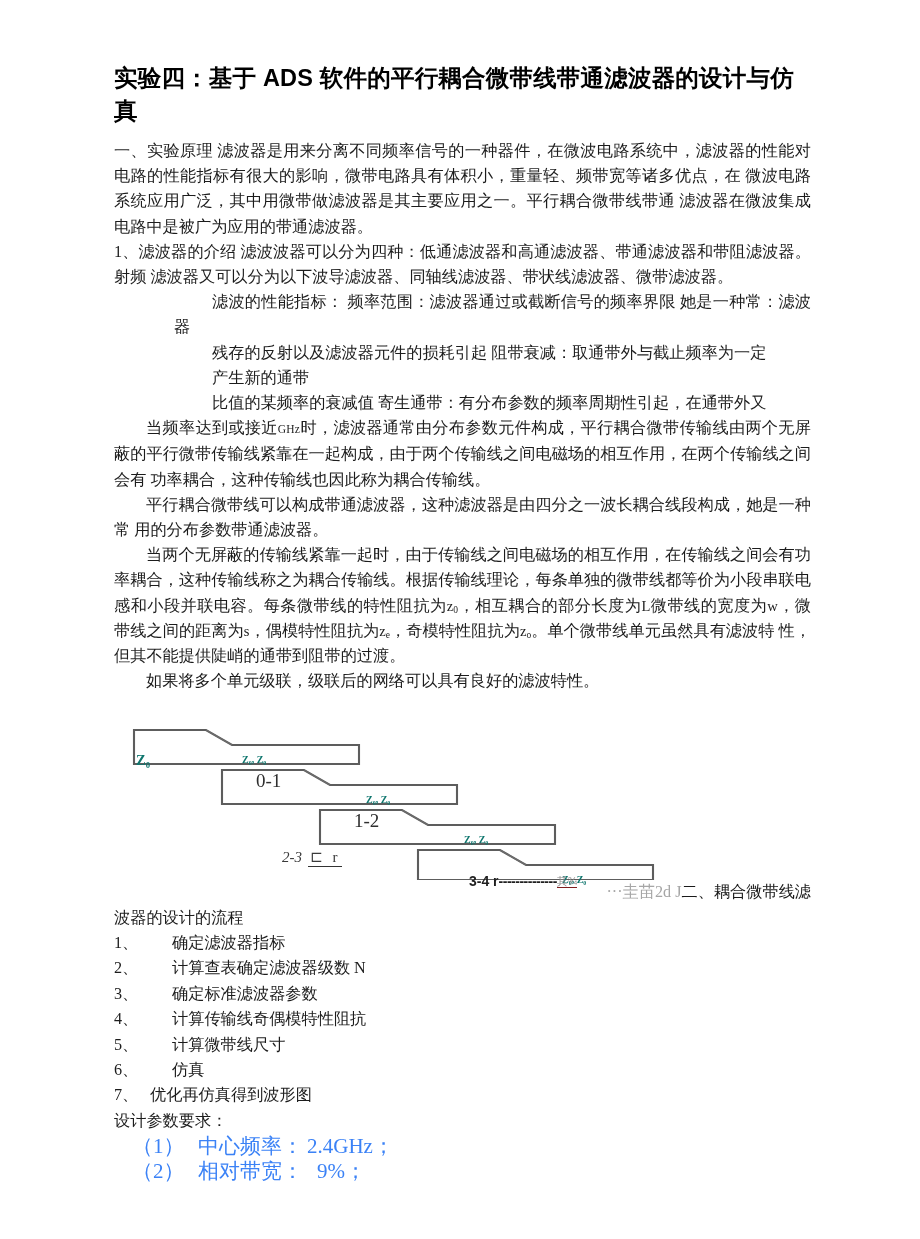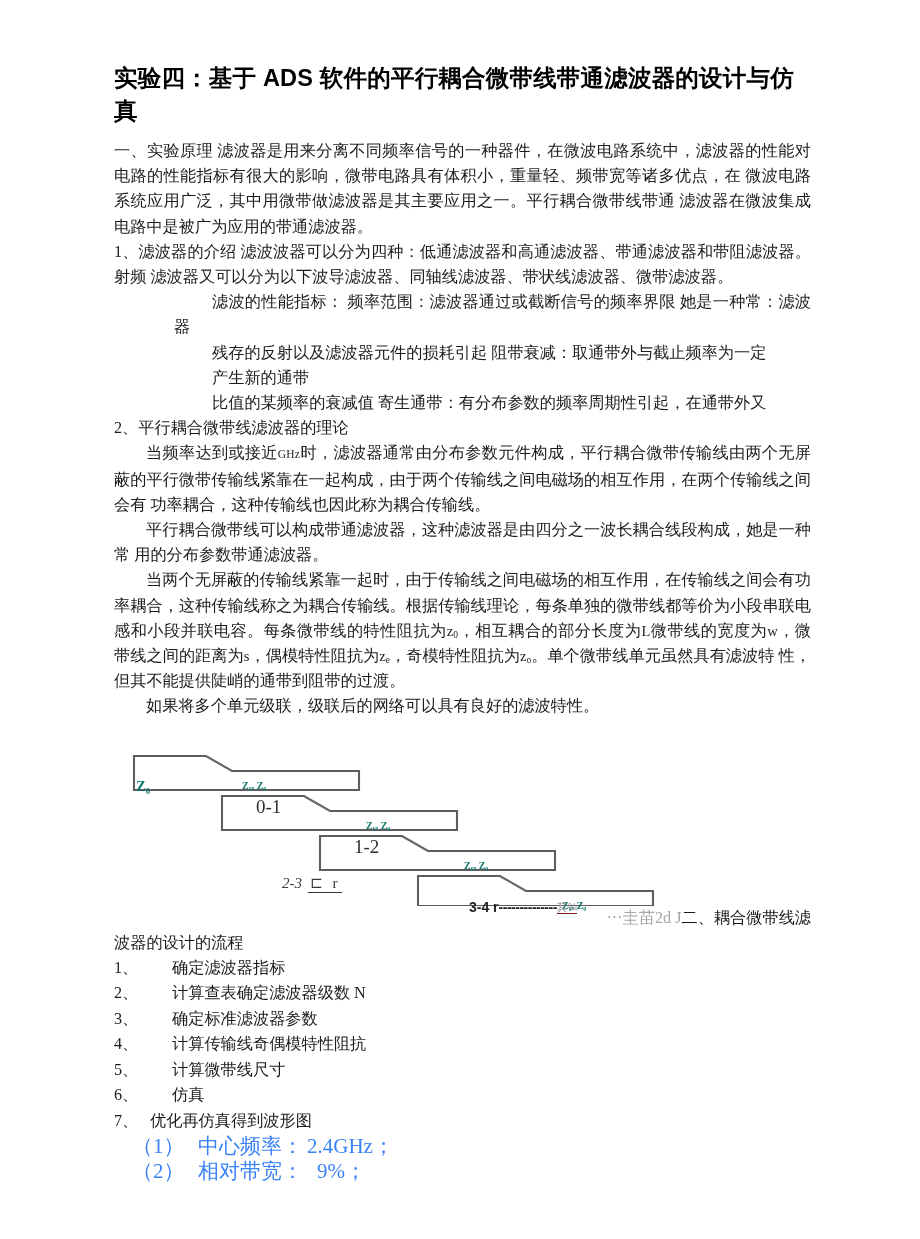--- a/index.html
+++ b/index.html
@@ -203,21 +203,20 @@
 
     <p class="para">1、滤波器的介绍 滤波波器可以分为四种：低通滤波器和高通滤波器、带通滤波器和带阻滤波器。射频 滤波器又可以分为以下波导滤波器、同轴线滤波器、带状线滤波器、微带滤波器。</p>
 
     <div class="spec-block">
       <span>滤波的性能指标： 频率范围：滤波器通过或截断信号的频率界限 她是一种常：滤波器</span>
       <span class="cont">残存的反射以及滤波器元件的损耗引起 阻带衰减：取通带外与截止频率为一定</span>
       <span class="cont">产生新的通带</span>
       <span class="cont">比值的某频率的衰减值 寄生通带：有分布参数的频率周期性引起，在通带外又</span>
     </div>
 
-    <p class="para">2、平行耦合微带线滤波器的理论</p>
 
     <p class="para indent2"><span>当频率达到或接近</span><span class="sm-caps">GHz</span><span>时，滤波器通常由分布参数元件构成，平行耦合微带传输线由两个无屏蔽的平行微带传输线紧靠在一起构成，由于两个传输线之间电磁场的相互作用，在两个传输线之间会有 功率耦合，这种传输线也因此称为耦合传输线。</span></p>
 
     <p class="para indent2">平行耦合微带线可以构成带通滤波器，这种滤波器是由四分之一波长耦合线段构成，她是一种常 用的分布参数带通滤波器。</p>
 
     <p class="para indent2"><span>当两个无屏蔽的传输线紧靠一起时，由于传输线之间电磁场的相互作用，在传输线之间会有功率耦合，这种传输线称之为耦合传输线。根据传输线理论，每条单独的微带线都等价为小段串联电感和小段并联电容。每条微带线的特性阻抗为</span><span class="inlinevar"><span>z</span><sub>0</sub></span><span>，相互耦合的部分长度为</span><span class="inlinevar">L</span><span>微带线的宽度为</span><span class="inlinevar">w</span><span>，微 带线之间的距离为</span><span class="inlinevar">s</span><span>，偶模特性阻抗为</span><span class="inlinevar"><span>z</span><sub>e</sub></span><span>，奇模特性阻抗为</span><span class="inlinevar"><span>z</span><sub>o</sub></span><span>。单个微带线单元虽然具有滤波特 性，但其不能提供陡峭的通带到阻带的过渡。</span></p>
 
     <p class="para indent2">如果将多个单元级联，级联后的网络可以具有良好的滤波特性。</p>
 
     <div class="figure">
@@ -262,19 +261,20 @@
     <ul class="num-list">
       <li><span class="n">1、</span><span>确定滤波器指标</span></li>
       <li><span class="n">2、</span><span>计算查表确定滤波器级数 N</span></li>
       <li><span class="n">3、</span><span>确定标准滤波器参数</span></li>
       <li><span class="n">4、</span><span>计算传输线奇偶模特性阻抗</span></li>
       <li><span class="n">5、</span><span>计算微带线尺寸</span></li>
       <li><span class="n">6、</span><span>仿真</span></li>
       <li class="tight" style="padding-left:36px;"><span class="n" style="width:36px;">7、</span><span>优化再仿真得到波形图</span></li>
     </ul>
 
+    <p class="para">设计参数要求：</p>
 
     <div class="param-line"><span class="pn">（1）</span><span>中心频率：</span><span class="pv">2.4GHz；</span></div>
 
     <div class="param-line"><span class="pn">（2）</span><span>相对带宽：</span><span class="pv" style="margin-left:14px;">9%；</span></div>
 
   </div>
 </div>
 
 </body></html>

